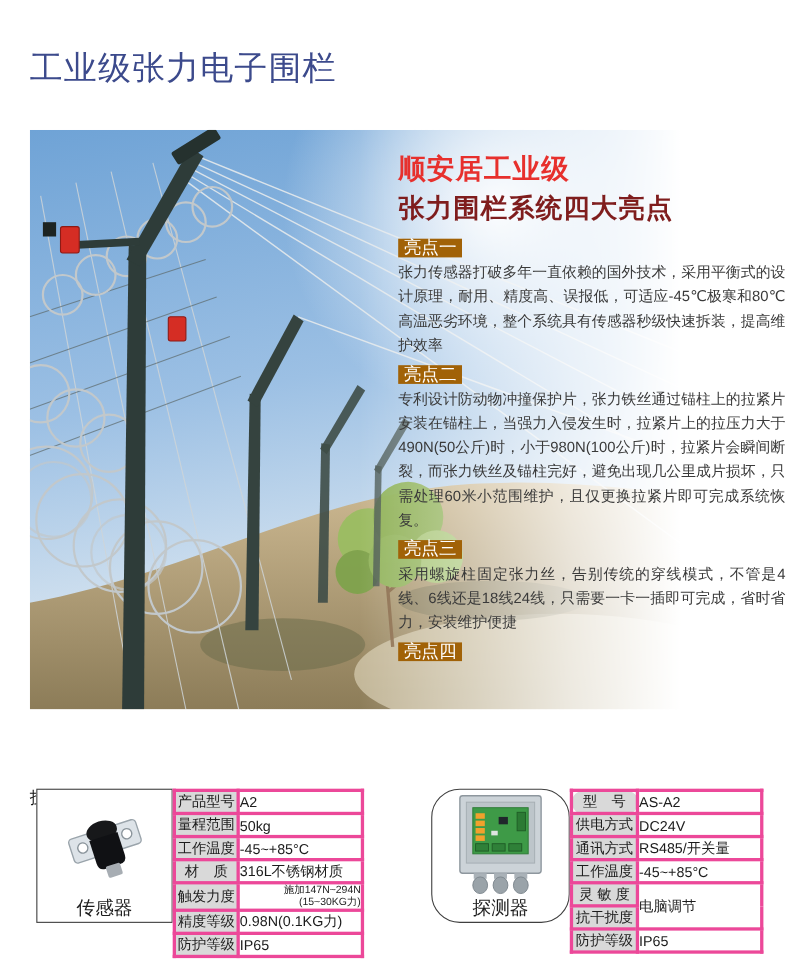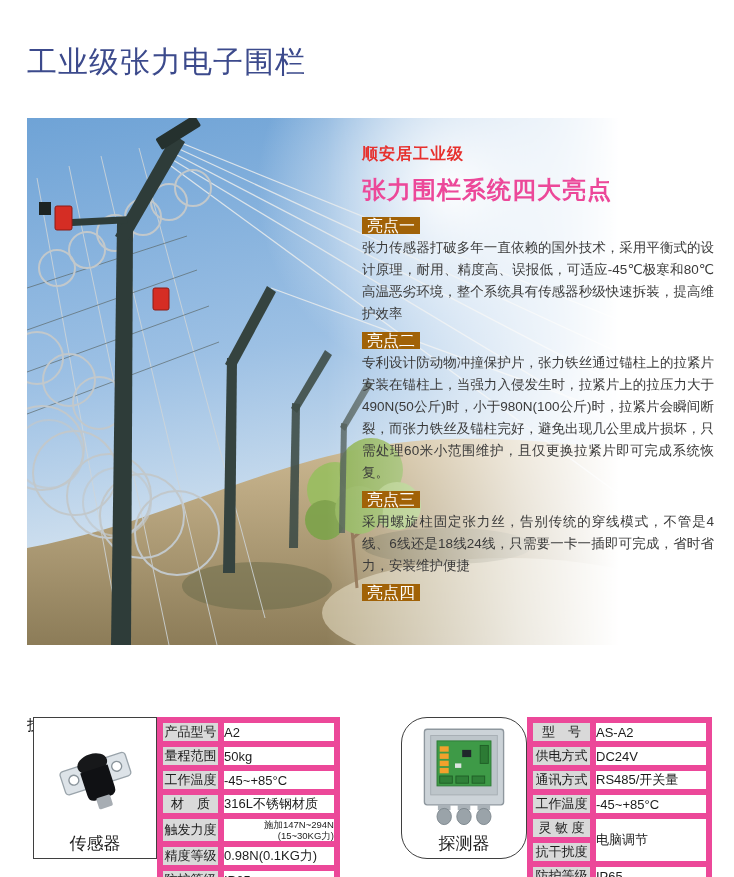--- a/index.html
+++ b/index.html
@@ -6,41 +6,41 @@
   body { font-family:"Liberation Sans","DejaVu Sans",sans-serif; }
   .page { position:relative; width:734px; height:877px; background:#fff; overflow:hidden; }
 
   .page-title { position:absolute; left:27px; top:42px; font-size:30px; font-weight:500;
                 color:#3c4a8c; letter-spacing:1px; }
 
   .banner { position:absolute; left:27px; top:118px; width:681px; height:527px; background:#fff; }
   .scene { position:absolute; left:0; top:0; width:681px; height:527px; }
 
   .banner-text { position:absolute; left:335px; top:20px; width:352px; }
-  .hl1 { font-size:16px; font-weight:700; color:#e7302d; line-height:32px; letter-spacing:1px; }
-  .hl2 { font-size:24px; font-weight:700; color:#ec4899; line-height:40px; letter-spacing:1px; }
+  .hl1 { font-size:25px; font-weight:700; color:#e7302d; line-height:32px; letter-spacing:1px; }
+  .hl2 { font-size:24px; font-weight:700; color:#7f1d1d; line-height:40px; letter-spacing:1px; }
   .hl-item { margin-top:7px; }
   .hl-badge { display:inline-block; background:#a16207; color:#fff; font-size:16px;
               line-height:17px; padding:0 5px; }
   .hl-text { margin-top:2px; font-size:13.5px; line-height:22px; color:#3a3a3a;
              text-align:justify; }
 
   .section-title { position:absolute; left:27px; top:716px; font-size:15px; font-weight:400;
                    color:#111; letter-spacing:2px; }
 
   .spec-row { position:absolute; left:33px; top:717px; display:flex; gap:61px; align-items:flex-start; }
   .spec-card { display:flex; }
-  .photo-box { width:124px; height:142px; border:1.5px solid #3f3f3f; box-sizing:border-box;
+  .photo-box { width:124px; height:122px; border:1.5px solid #3f3f3f; box-sizing:border-box;
                display:flex; flex-direction:column; align-items:center; background:#fff; }
   .photo-box.wide { width:126px;border-radius:26px; }
   .photo-box svg { width:108px; height:112px; margin-top:2px; }
   .photo-caption { font-size:17px; color:#1c1c1c; line-height:24px; }
 
   table.spec { border-collapse:collapse; table-layout:fixed; height:142px; background:#fff; }
-  table.spec td { border:6px solid #ec4899; padding:0; font-size:13px; color:#1c1c1c; }
+  table.spec td { border:3px solid #ec4899; padding:0; font-size:13px; color:#1c1c1c; }
   td.lbl { background:#d9d9d9; text-align:center; font-weight:500; }
   td.val { padding-left:13px; font-weight:500; }
   .val-sm { font-size:9.5px; line-height:11px; font-weight:500;text-align:right; }
   .w55 { width:55px; } .w57 { width:57px;border-radius:10px; } .w110 { width:110px; }
 </style>
 </head>
 <body>
 
 <div class="page">
 

